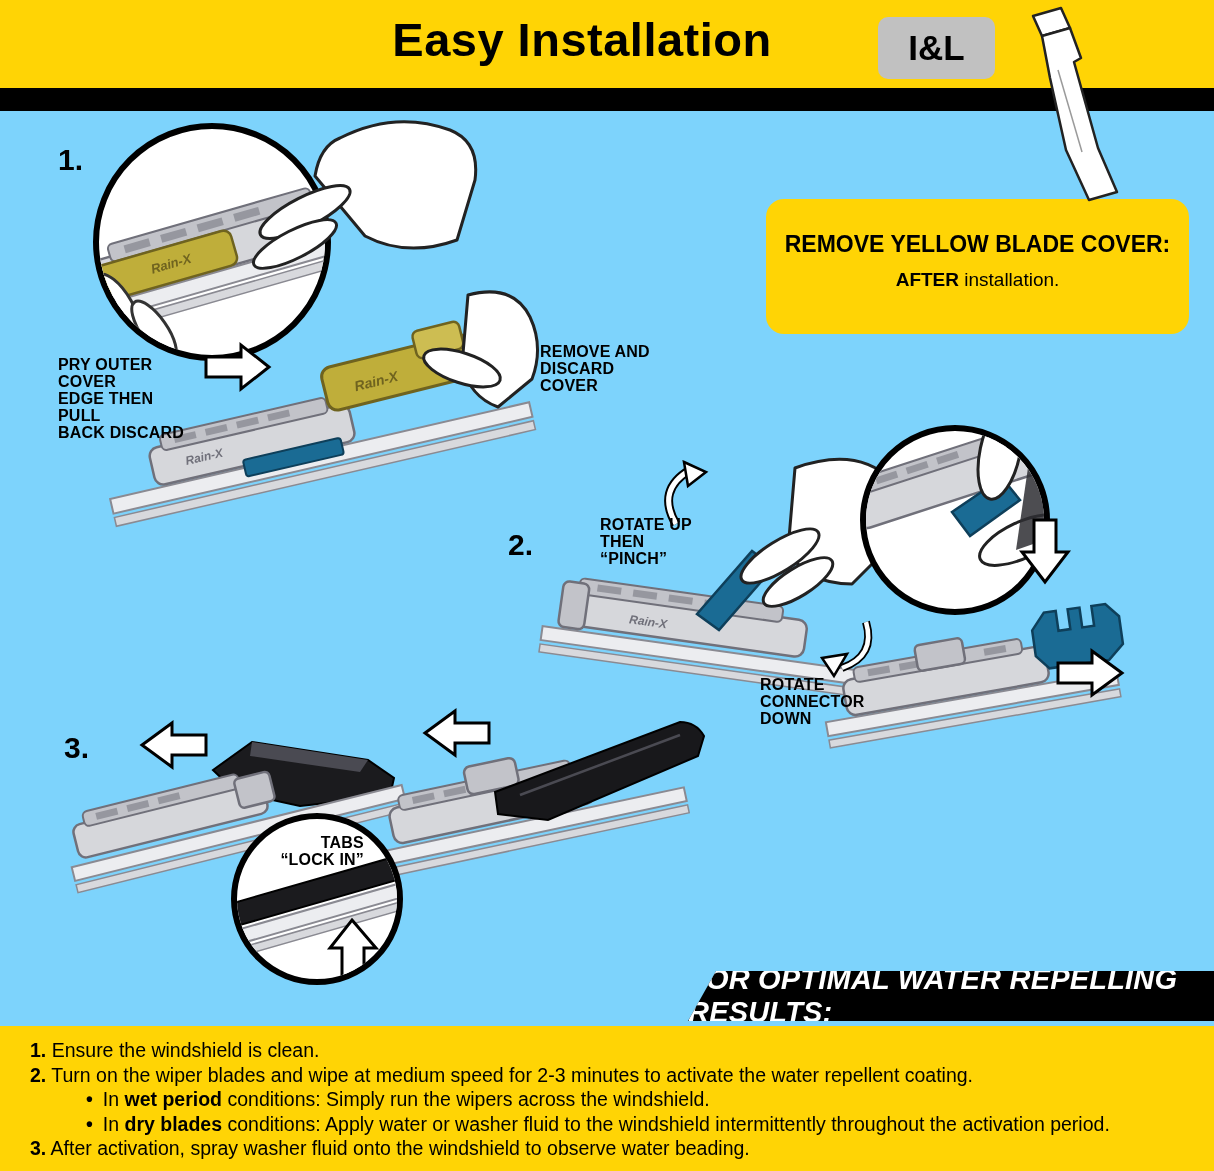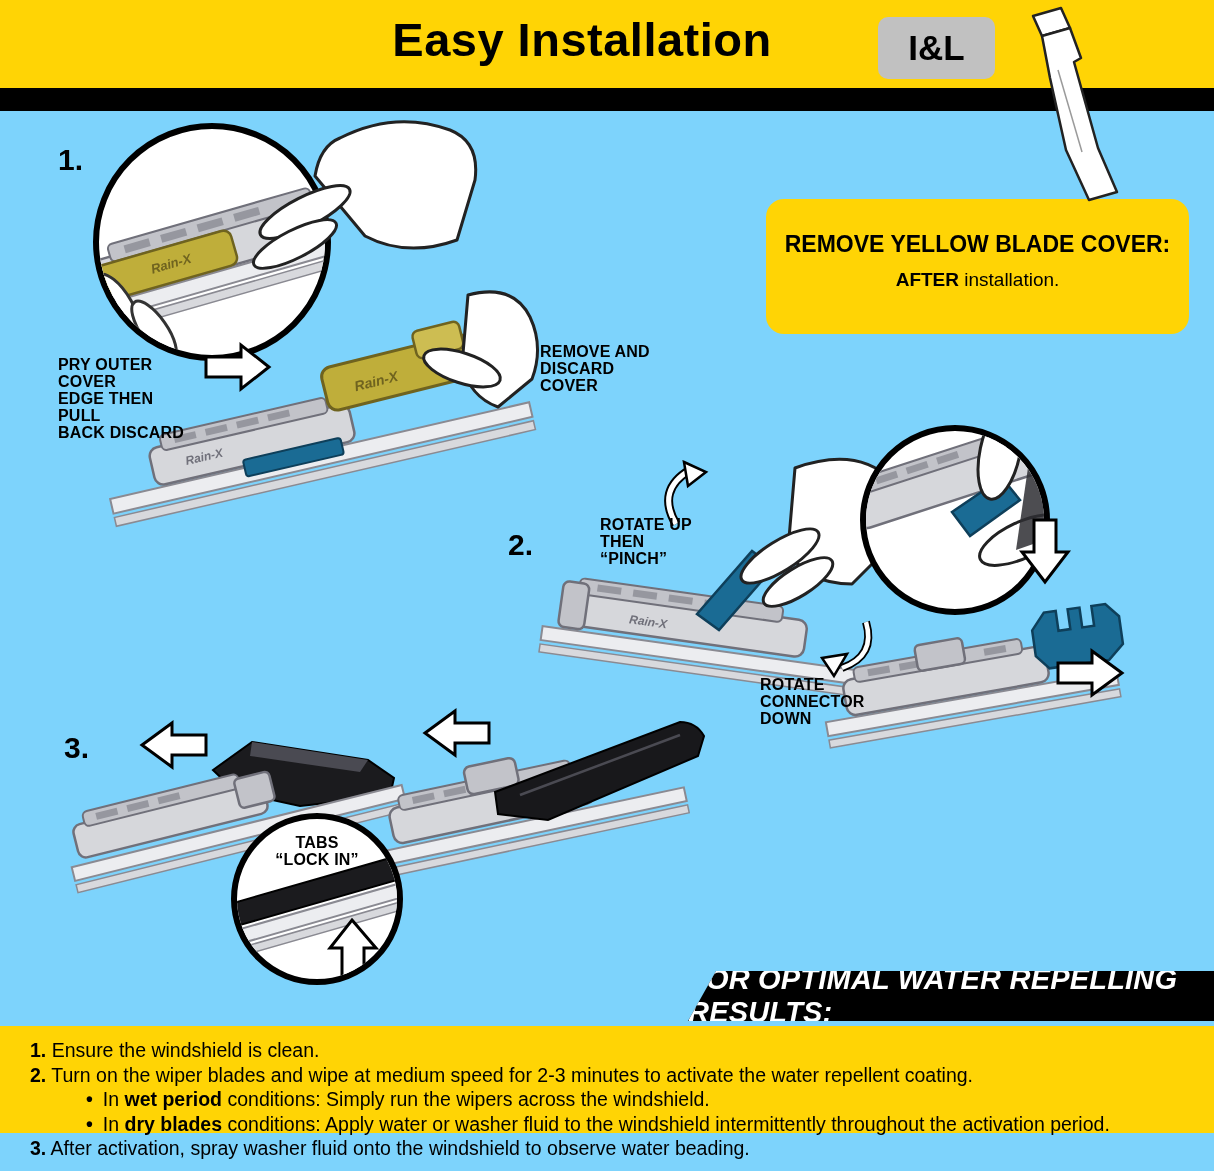--- a/index.html
+++ b/index.html
@@ -43,21 +43,21 @@
   .banner {
     left:688px; top:971px; width:526px; height:50px; z-index:2;
     background:#000; color:#fff;
     clip-path:polygon(28px 0, 100% 0, 100% 100%, 0 100%);
     display:flex; align-items:center; justify-content:center;
     font-size:29px; font-weight:bold; letter-spacing:0.2px;font-style:italic;
   }
 
   
   .footer {
-    left:0; top:1026px; width:1214px; height:107px; z-index:1;
+    left:0; top:1026px; width:1214px; height:145px; z-index:1;
     background:var(--brand-yellow,#FFD405);
     padding:12px 24px 0 30px; box-sizing:border-box;
   }
   .footer p { margin:0; font-size:19.5px; line-height:24.5px; color:#000; }
   .footer p.bullet { padding-left:56px; }
   .footer .bdot { font-weight:bold; padding-right:10px; }
   .footer b { font-weight:bold; }
 
   svg.illos { position:absolute; left:0; top:0; z-index:2; pointer-events:none; }
 </style>
@@ -256,21 +256,21 @@
   <div class="caption" style="left:58px;  top:356px; width:140px;">PRY OUTER COVER
 EDGE THEN PULL
 BACK DISCARD</div>
   <div class="caption" style="left:540px; top:343px; width:120px;">REMOVE AND
 DISCARD COVER</div>
   <div class="caption" style="left:556px; top:516px; width:130px;margin-left:44px;">ROTATE UP THEN
 “PINCH”</div>
   <div class="caption" style="left:760px; top:676px; width:110px;">ROTATE
 CONNECTOR
 DOWN</div>
-  <div class="caption center" style="left:270px; top:834px; width:94px;">TABS
+  <div class="caption center" style="left:270px; top:834px; width:94px;text-align:right;">TABS
 “LOCK IN”</div>
 
   <div class="abs banner">
     <span>FOR OPTIMAL WATER REPELLING RESULTS:</span>
   </div>
 
   <div class="abs footer">
     <p><b>1.</b><span> Ensure the windshield is clean.</span></p>
     <p><b>2.</b><span> Turn on the wiper blades and wipe at medium speed for 2-3 minutes to activate the water repellent coating.</span></p>
     <p class="bullet"><span class="bdot">•</span><span>In </span><b>wet period</b><span> conditions: Simply run the wipers across the windshield.</span></p>

